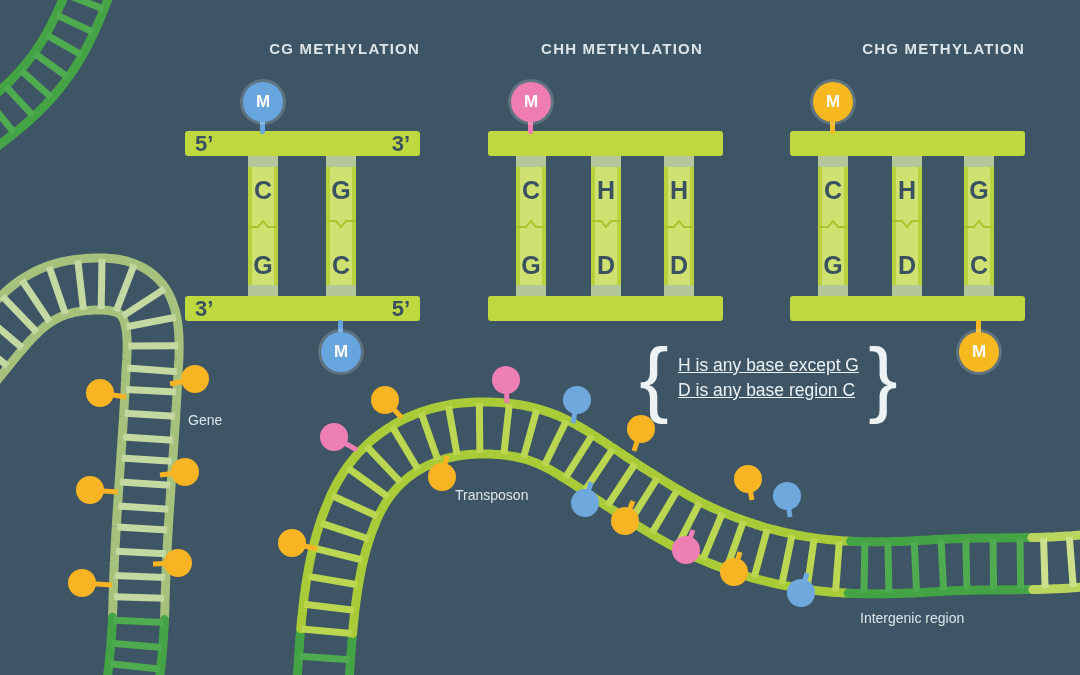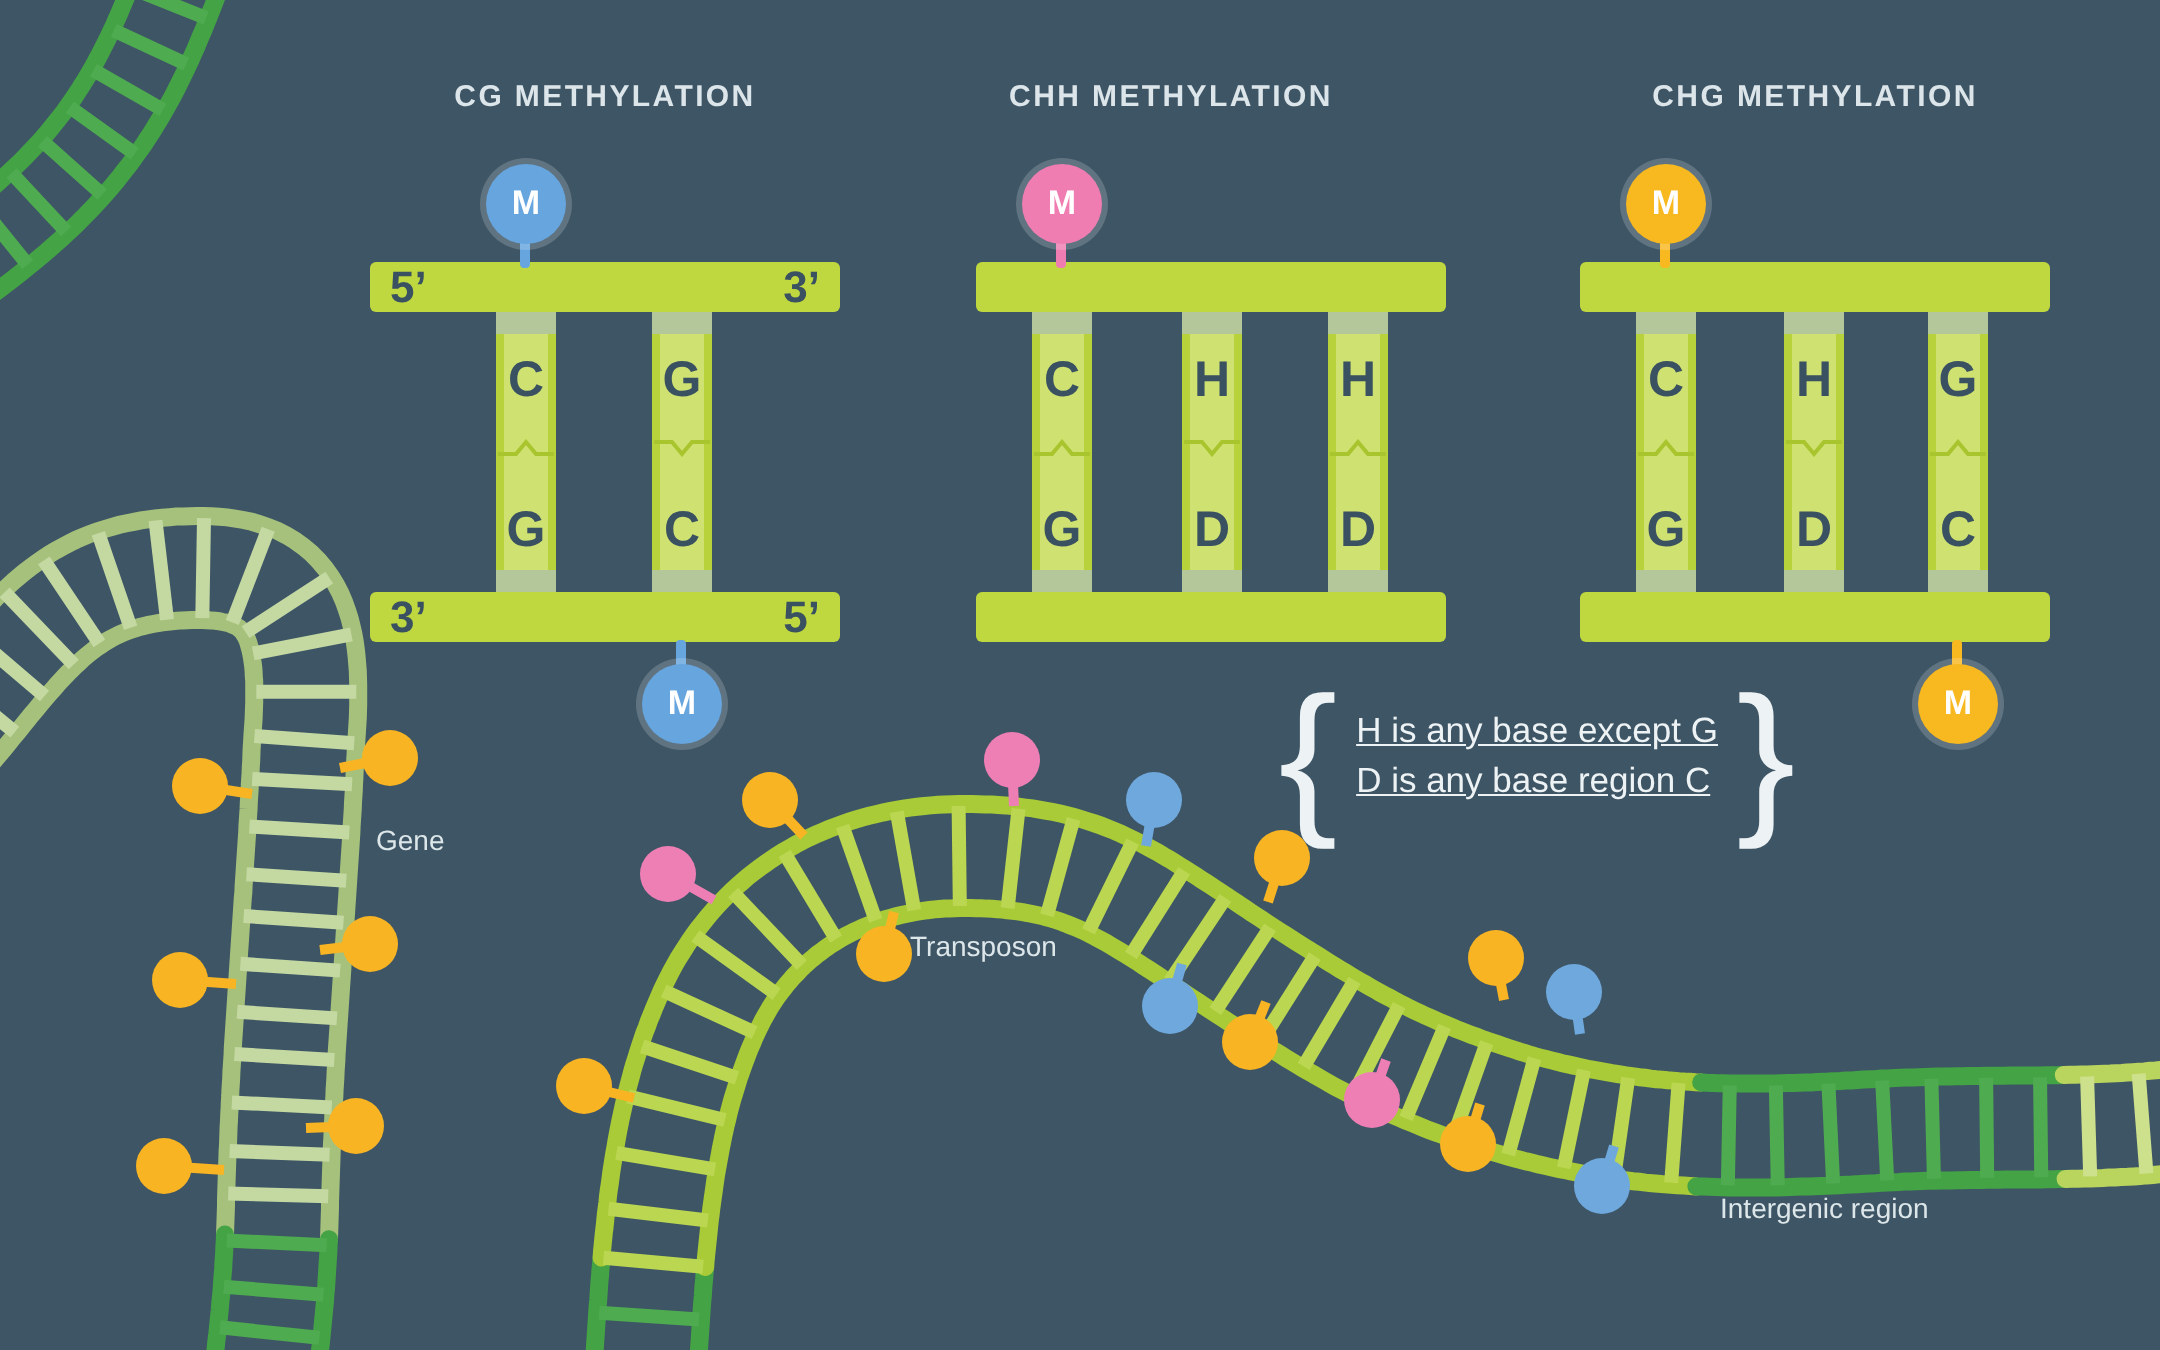--- a/index.html
+++ b/index.html
@@ -1,19 +1,19 @@
 <!DOCTYPE html>
 <html><head>
 <meta charset="utf-8">
 <style>
   html,body{margin:0;padding:0;background:#222;}
   .stage{position:relative;width:1080px;height:675px;overflow:hidden;
          background:var(--bg,#3d5565);font-family:"Liberation Sans",sans-serif;}
   .stage svg.bgart{position:absolute;left:0;top:0;}
-  .dtitle{position:absolute;top:40px;width:235px;text-align:center;font-size:15px;
+  .dtitle{position:absolute;top:40px;width:235px;text-align:right;font-size:15px;
           font-weight:bold;letter-spacing:1.2px;color:var(--title,#dce5e9);}
   .ladder{position:absolute;top:80px;width:235px;height:300px;}
   .rail{position:absolute;left:0;width:235px;height:25px;background:var(--rail,#bfd83f);border-radius:3px;}
   .rail.rt{top:51px}.rail.rb{top:216px}
   .rung{position:absolute;top:76px;height:140px;width:30px;box-sizing:border-box;
         background:var(--rung,#cfe171);border-left:4px solid var(--rung-edge,#b7d23a);
         border-right:4px solid var(--rung-edge,#b7d23a);}
   .rung::before,.rung::after{content:'';position:absolute;left:-4px;right:-4px;height:11px;
         background:var(--rung-stub,#b4c79b);}
   .rung::before{top:0}.rung::after{bottom:0}
@@ -27,22 +27,22 @@
   .endl.bl{top:216px;left:10px}.endl.br{top:216px;right:10px}
   .mcap{position:absolute;width:40px;height:40px;border-radius:50%;display:flex;align-items:center;
         justify-content:center;color:#fff;font-weight:bold;font-size:17px;
         box-shadow:0 0 0 3px rgba(255,255,255,.18);z-index:3;}
   .mstem{position:absolute;width:5px;border-radius:2px;z-index:2;}
   .legend{position:absolute;left:640px;top:336px;display:flex;align-items:center;gap:10px;color:var(--legend,#edf2f4);}
   .brace{font-size:84px;line-height:84px;font-weight:normal;transform:scaleX(1.05);}
   .legtext div{font-size:17.5px;line-height:25px;text-decoration:underline;}
   .maplabel{position:absolute;font-size:14px;color:var(--label,#dde7ea);}
   .lbl-gene{left:188px;top:412px}
-  .lbl-transposon{left:455px;top:465px}
-  .lbl-intergenic{left:860px;top:596px}
+  .lbl-transposon{left:455px;top:487px}
+  .lbl-intergenic{left:860px;top:610px}
 </style>
 </head>
 <body>
 
 <div class="stage" style="--bg: #3d5565; --rail: #bfd83f; --rung: #cfe171; --rung-edge: #b7d23a; --rung-stub: #b4c79b; --letter: #3a5161; --title: #dce5e9; --label: #dde7ea; --legend: #edf2f4;">
 
   <svg class="bgart" width="1080" height="675" viewBox="0 0 1080 675">
       <g>
         <polyline points="117.8,-28.1 116.8,-25.2 115.8,-22.3 114.8,-19.5 113.8,-16.6 112.7,-13.7 111.7,-10.8 110.6,-8.0 109.5,-5.1 108.5,-2.2 107.4,0.7 106.3,3.6 105.1,6.5 104.0,9.4 102.8,12.3 101.7,15.1 100.4,18.0 99.2,20.9 98.0,23.8 96.7,26.7 95.4,29.6 94.1,32.5 92.7,35.4 91.3,38.3 89.9,41.1 88.5,44.0 87.0,46.9 85.5,49.7 83.9,52.6 82.3,55.4 80.7,58.2 79.0,61.0 77.3,63.8 75.6,66.6 73.8,69.3 72.0,72.1 70.1,74.8 68.2,77.4 66.3,80.1 64.3,82.7 62.3,85.3 60.3,87.9 58.2,90.5 56.1,93.0 54.0,95.5 51.9,97.9 49.7,100.3 47.5,102.7 45.2,105.1 43.0,107.4 40.7,109.7 38.4,112.0 36.1,114.2 33.7,116.4 31.4,118.6 29.0,120.8 26.6,122.9 24.2,125.0 21.8,127.1 19.4,129.1 16.9,131.1 14.5,133.1 12.0,135.1 9.5,137.1 7.1,139.0 4.6,140.9 2.1,142.8 -0.4,144.7 -2.9,146.5 -5.5,148.4 -8.0,150.2 -10.5,152.0 -13.1,153.8 -15.6,155.6" fill="none" stroke="#44a344" stroke-width="9" stroke-linecap="round"></polyline>
         <polyline points="78.2,-41.9 77.2,-39.1 76.2,-36.4 75.2,-33.6 74.2,-30.8 73.2,-28.0 72.2,-25.3 71.2,-22.5 70.2,-19.8 69.2,-17.0 68.1,-14.3 67.1,-11.6 66.0,-8.9 65.0,-6.2 63.9,-3.5 62.8,-0.9 61.7,1.8 60.6,4.4 59.5,7.0 58.3,9.6 57.2,12.2 56.0,14.8 54.8,17.3 53.6,19.8 52.3,22.4 51.1,24.8 49.8,27.3 48.5,29.7 47.2,32.2 45.8,34.6 44.5,36.9 43.1,39.3 41.6,41.6 40.2,43.9 38.7,46.2 37.2,48.5 35.7,50.7 34.1,53.0 32.5,55.2 30.9,57.3 29.2,59.5 27.5,61.6 25.8,63.7 24.1,65.8 22.3,67.9 20.5,70.0 18.7,72.0 16.8,74.0 14.9,76.0 13.0,78.0 11.1,80.0 9.1,81.9 7.1,83.8 5.1,85.7 3.0,87.6 1.0,89.5 -1.1,91.4 -3.2,93.2 -5.4,95.1 -7.6,96.9 -9.7,98.7 -11.9,100.5 -14.1,102.3 -16.4,104.0 -18.6,105.8 -20.9,107.5 -23.2,109.2 -25.5,111.0 -27.8,112.7 -30.1,114.4 -32.4,116.1 -34.8,117.7 -37.2,119.4 -39.5,121.1" fill="none" stroke="#44a344" stroke-width="9" stroke-linecap="round"></polyline>

